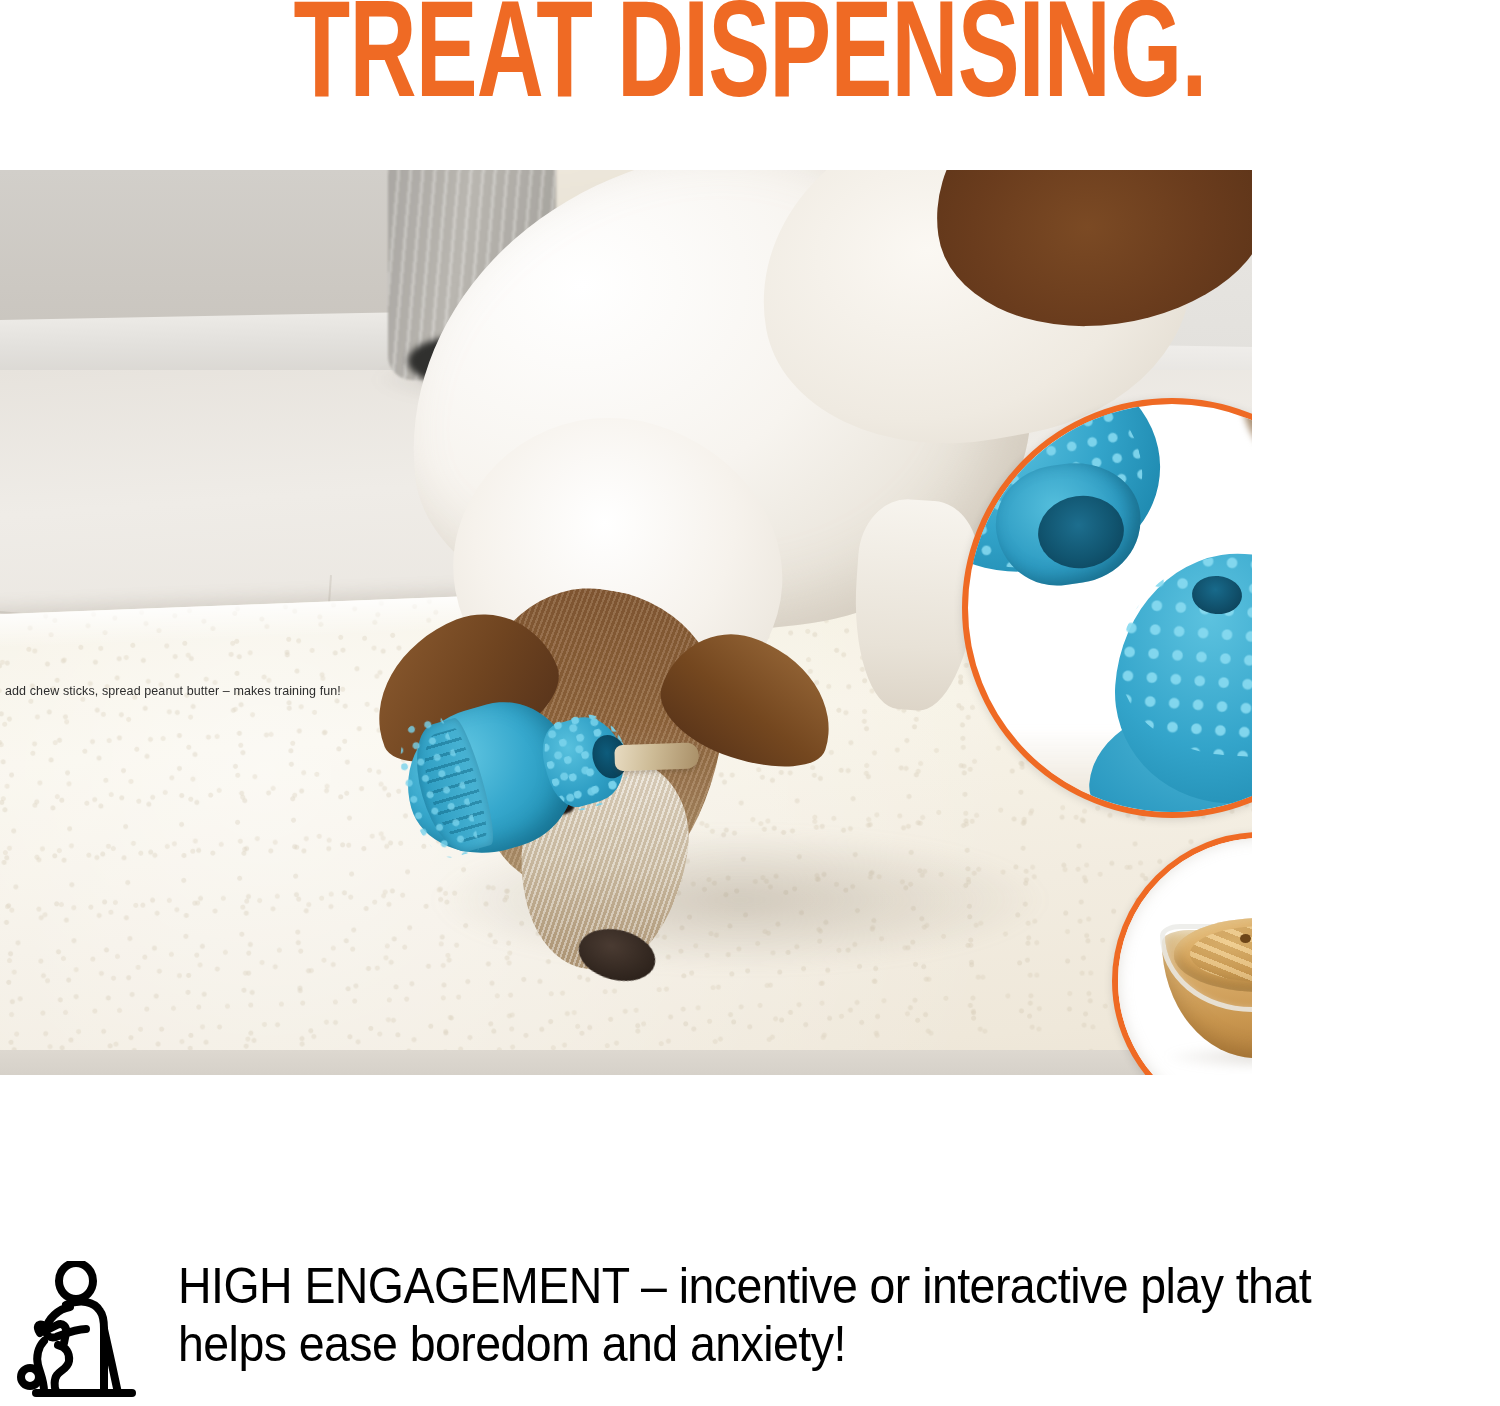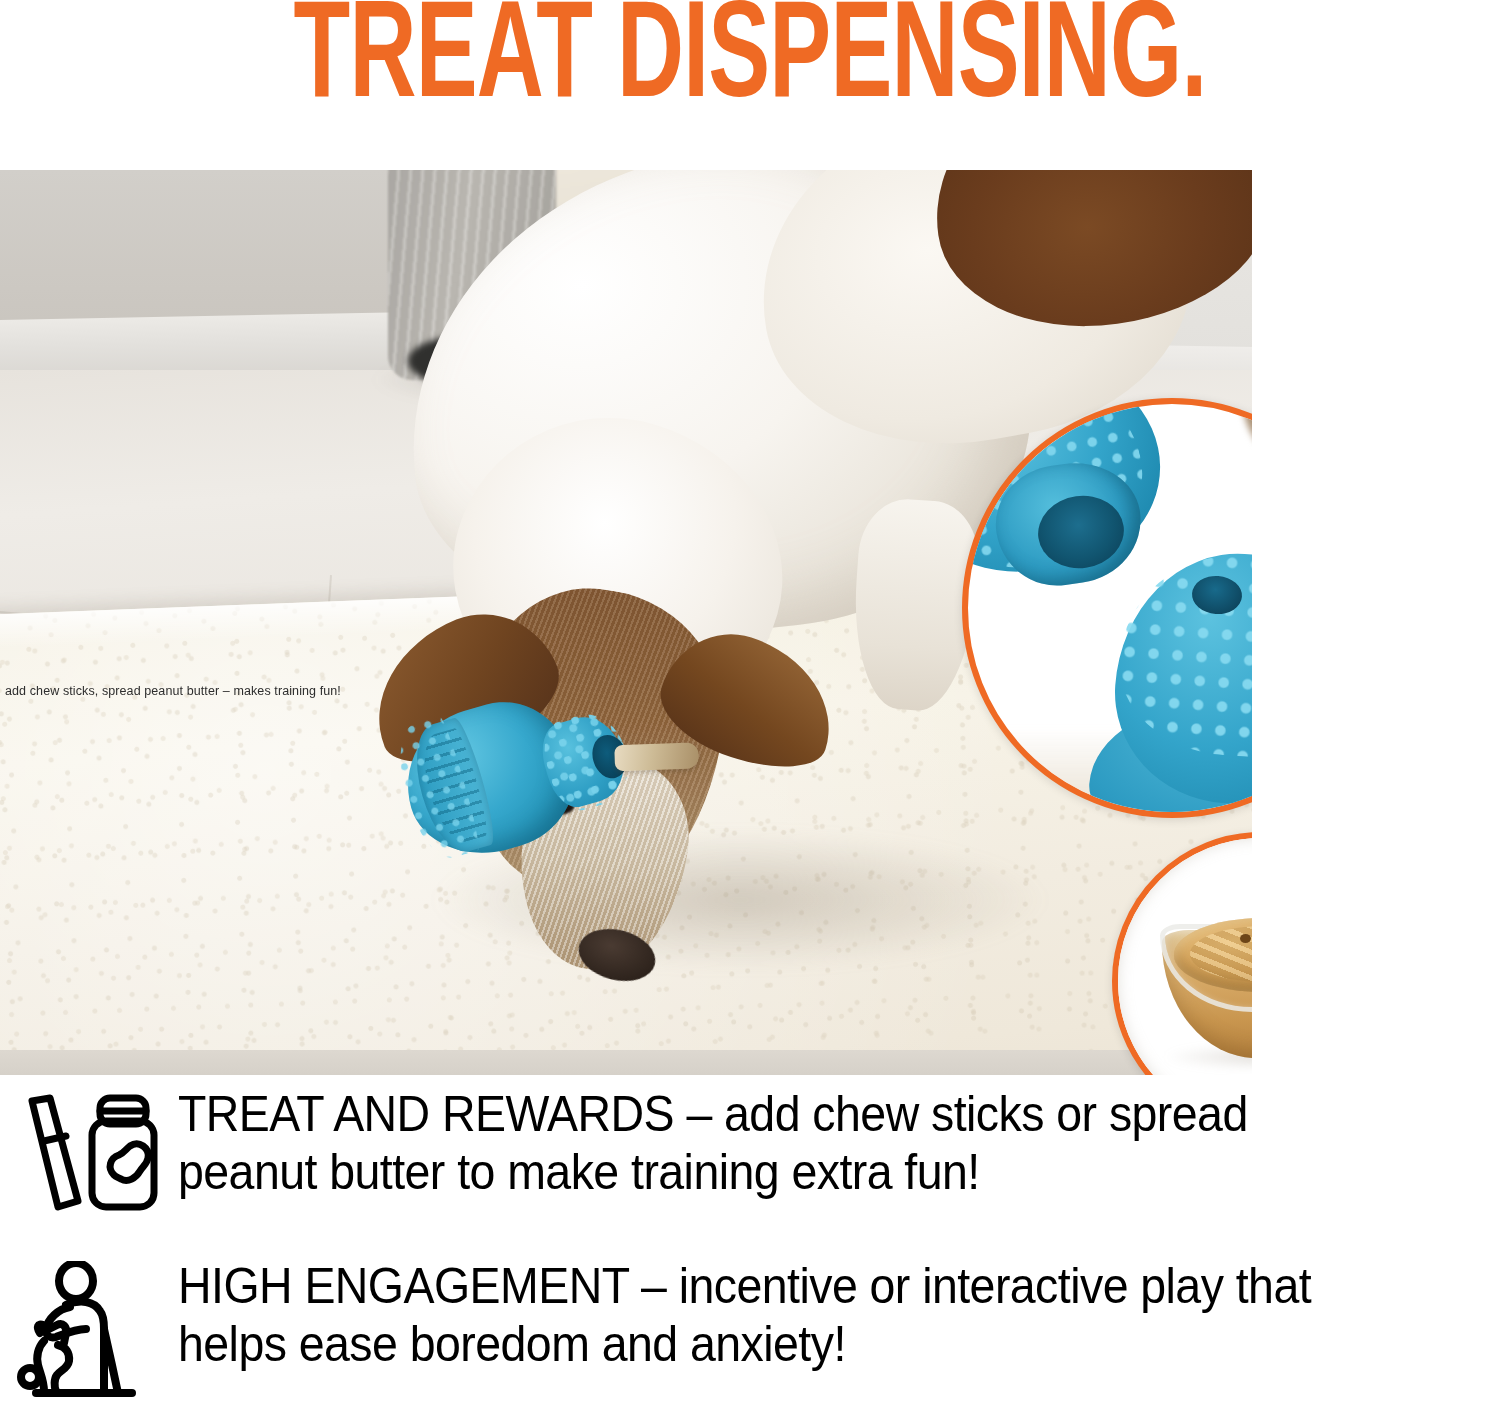--- a/index.html
+++ b/index.html
@@ -518,36 +518,20 @@
     <div class="pb-swirl"></div>
     <div class="pb-dot"></div>
     <div class="i2-edge"></div>
   </div>
 
   <div class="caption">add chew sticks, spread peanut butter – makes training fun!</div>
 </div>
 
 <div class="features">
 
-  <div class="feature f1">
-    <div class="ficon">
-      <svg width="150" height="128" viewBox="0 0 150 128" fill="none" stroke="#000" stroke-width="7" stroke-linejoin="round" stroke-linecap="round">
-
-        <path d="M18 12 L36 9 L64 112 L44 118 Z"></path>
-        <path d="M30 52 L52 47"></path>
-
-        <rect x="78" y="32" width="62" height="86" rx="14"></rect>
-        <rect x="86" y="9" width="46" height="26" rx="10"></rect>
-        <path d="M86 22 h46"></path>
-
-        <path d="M100 86 c-7 -7 -4 -17 5 -20 c5 -2 7 -6 11 -9 c9 -6 20 2 18 12 c-1 6 -5 8 -8 13 c-4 7 -12 12 -19 8 c-4 -2 -5 -2 -7 -4 z"></path>
-      </svg>
-    </div>
-    <div class="ftext">TREAT AND REWARDS – add chew sticks or spread peanut butter to make training extra fun!</div>
-  </div>
 
   <div class="feature f2">
     <div class="ficon">
       <svg width="150" height="140" viewBox="0 0 150 140" fill="none" stroke="#000" stroke-width="8" stroke-linejoin="round" stroke-linecap="round">
 
         <ellipse cx="62" cy="20" rx="17" ry="18"></ellipse>
 
         <path d="M52 44 c14 -6 28 -4 34 6 c4 5 4 12 4 18 l0 60"></path>
 
         <path d="M90 68 l8 36 l6 28"></path>

